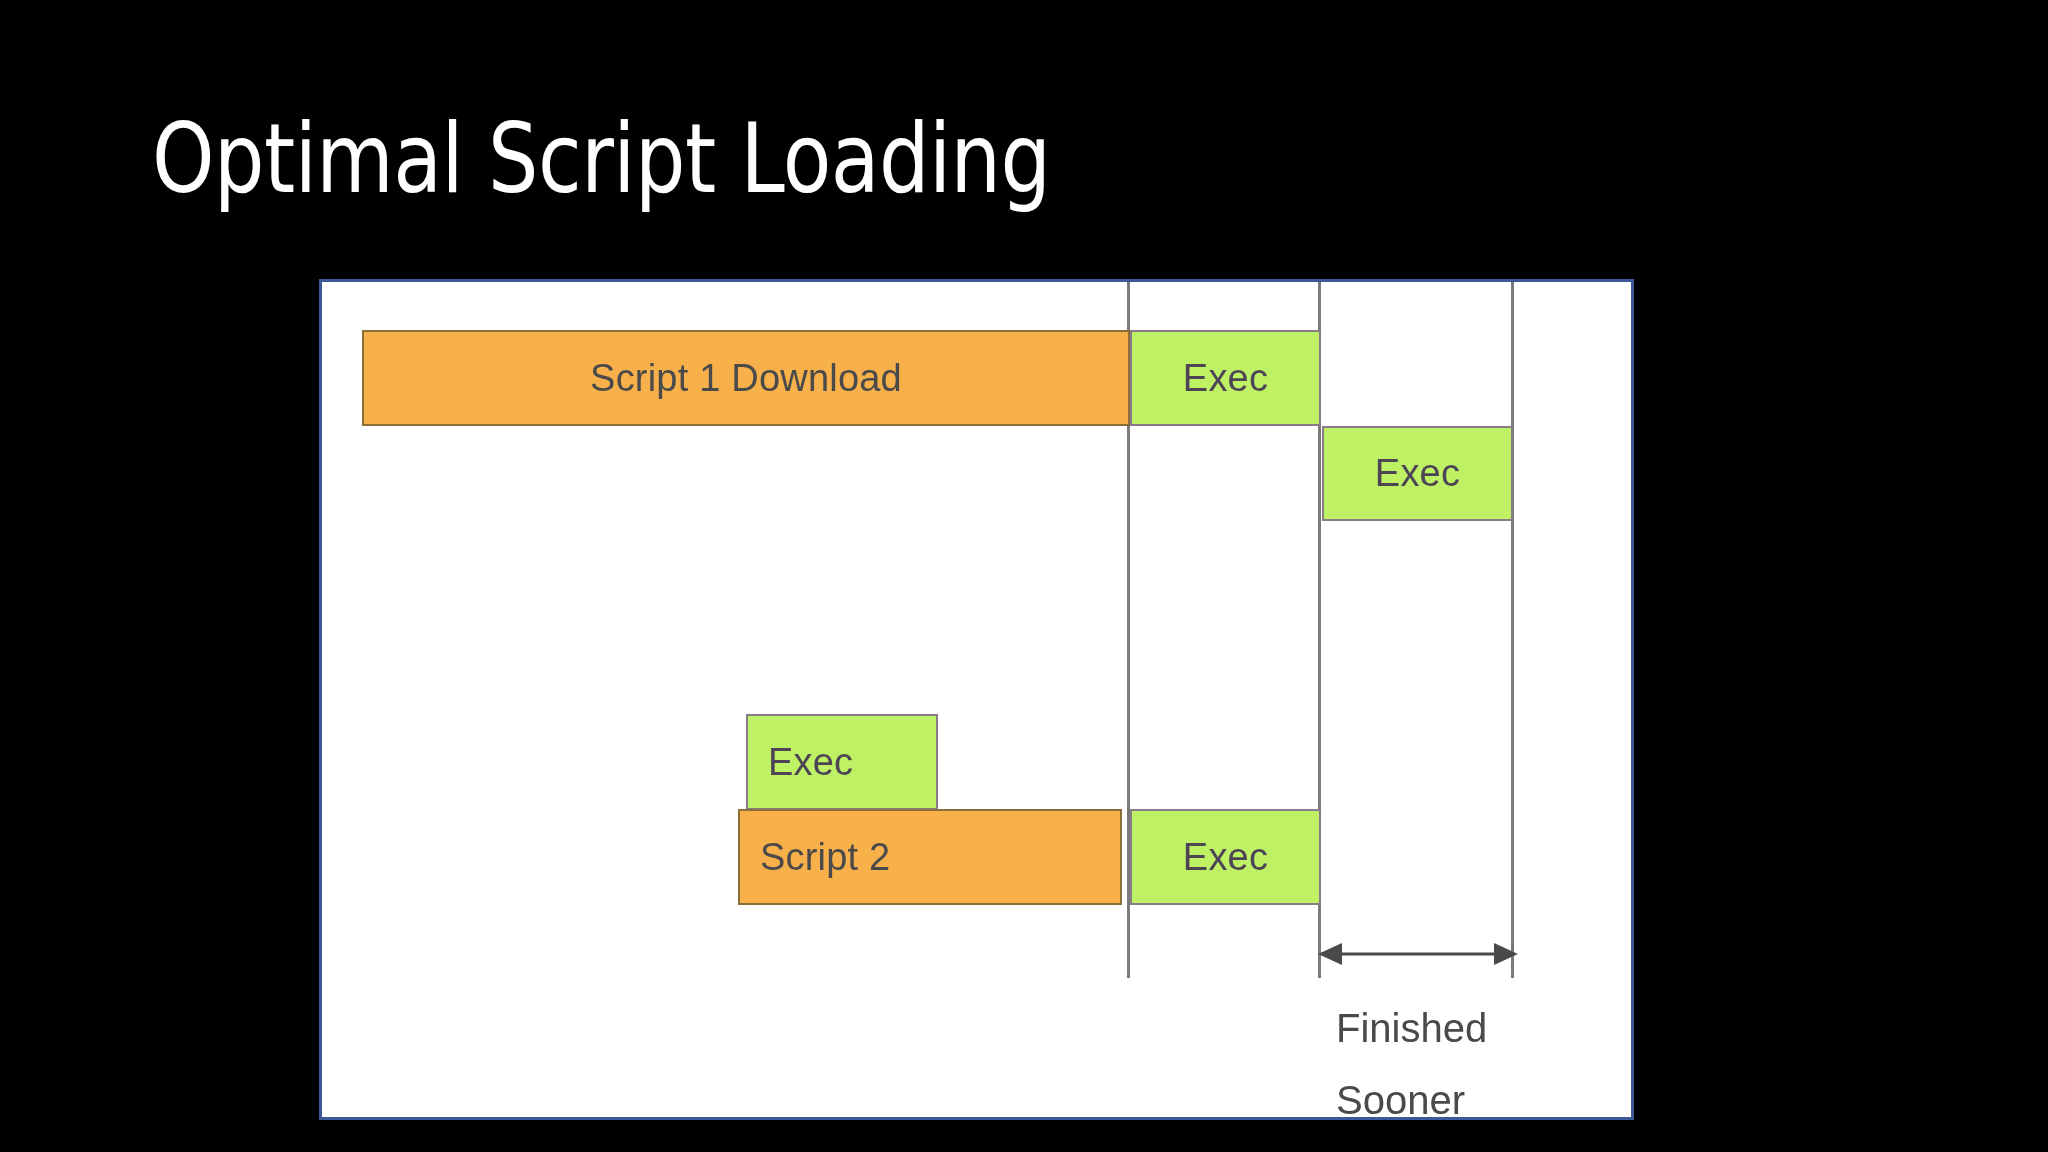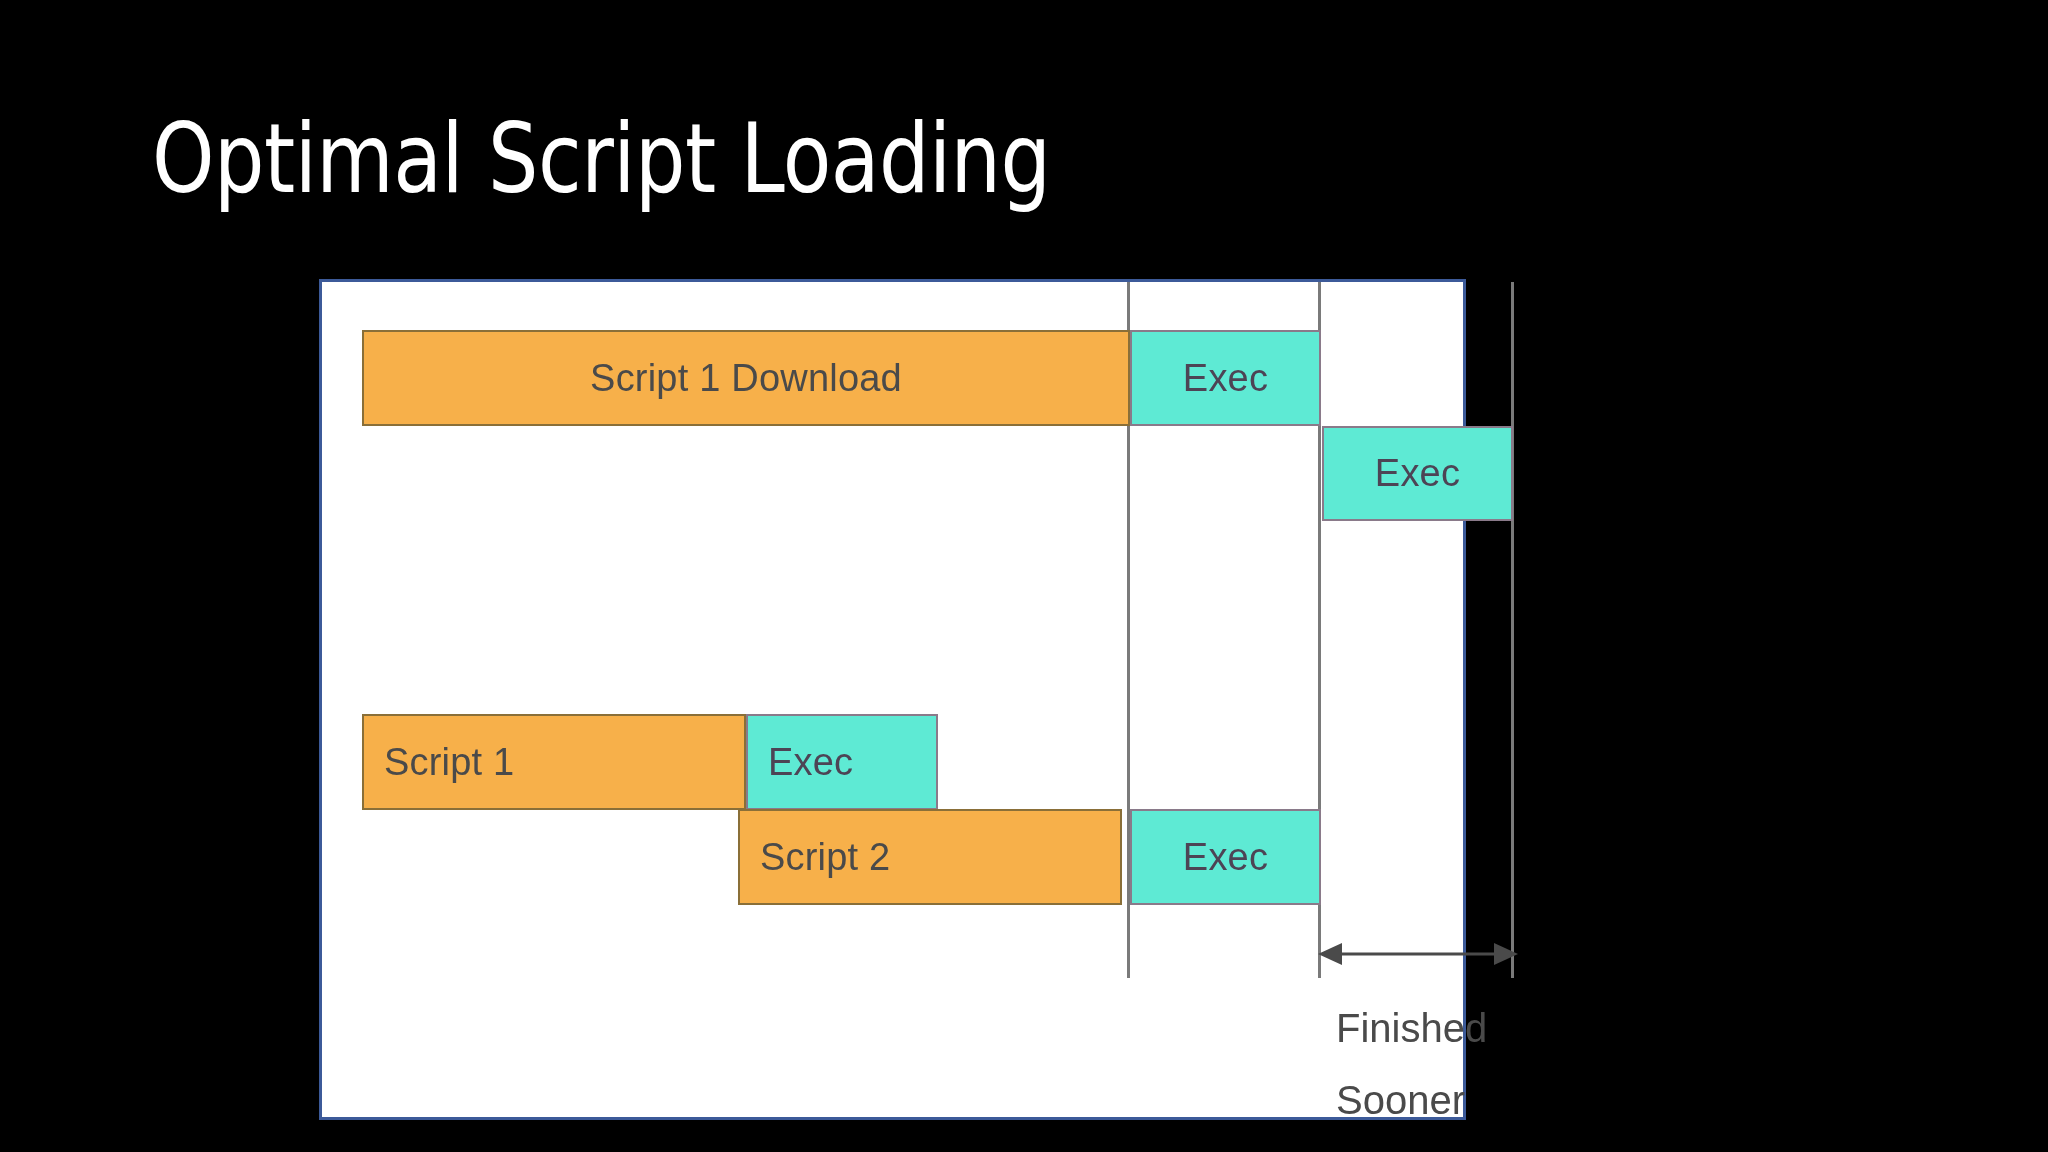--- a/index.html
+++ b/index.html
@@ -29,21 +29,21 @@
     font-family: "DejaVu Sans Condensed", "Liberation Sans Narrow", "Liberation Sans", sans-serif;
     transform: scaleX(0.92);
     transform-origin: left center;
   }
 
   
   #diagram-panel {
     position: absolute;
     left: 319px;
     top: 279px;
-    width: 1147px;
+    width: 1315px;
     height: 841px;
     background: #ffffff;
     border: 3px solid #3c5a99;
     box-sizing: border-box;
   }
 
   
   .gridline {
     position: absolute;
     width: 3px;
@@ -60,21 +60,21 @@
     font-size: 38px;
     color: #4a4a4a;
     letter-spacing: 0.2px;
   }
   .bar.download {
     background: #f7b04a;
     border-color: #8a6f38;
     justify-content: center;
   }
   .bar.exec {
-    background: #5eead4;
+    background: #bef264;
     border-color: #8a7a8a;
     justify-content: center;
     color: #4d4455;
   }
   .bar.align-left {
     justify-content: flex-start;
     padding-left: 20px;
   }
 
   
@@ -106,23 +106,20 @@
     <span>Script 1 Download</span>
   </div>
   <div class="bar exec" style="left:808px; top:48px; width:191px; height:96px;">
     <span>Exec</span>
   </div>
 
   <div class="bar exec" style="left:1000px; top:144px; width:191px; height:95px;">
     <span>Exec</span>
   </div>
 
-  <div class="bar download align-left" style="left:40px; top:432px; width:384px; height:96px;">
-    <span>Script 1</span>
-  </div>
   <div class="bar exec align-left" style="left:424px; top:432px; width:192px; height:96px;">
     <span>Exec</span>
   </div>
 
   <div class="bar download align-left" style="left:416px; top:527px; width:384px; height:96px;">
     <span>Script 2</span>
   </div>
   <div class="bar exec" style="left:808px; top:527px; width:191px; height:96px;">
     <span>Exec</span>
   </div>

